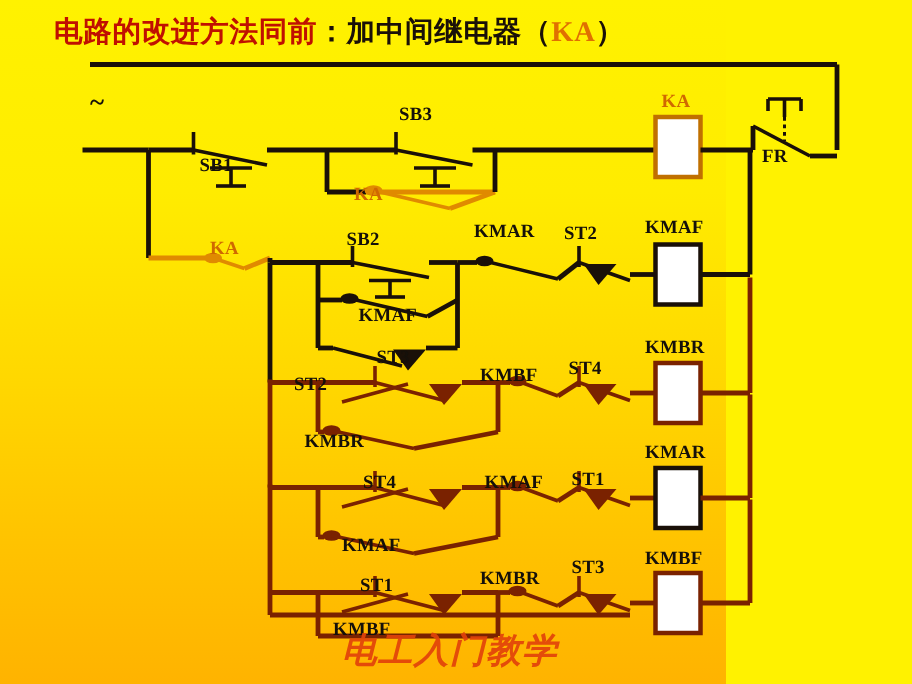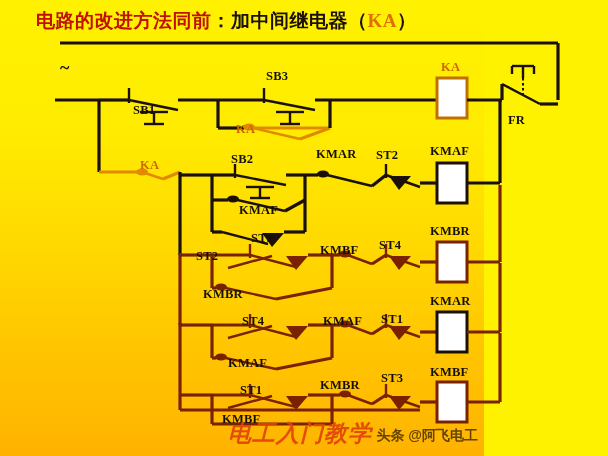--- a/index.html
+++ b/index.html
@@ -303,21 +303,21 @@
       </g>
     </g>
   </svg>
 
   <div class="lbl" style="left:60px;top:58px;font-size:18px;">~</div>
 
   <div class="lbl" style="left:133px;top:68px;margin-top:35px;">SB1</div>
   <div class="lbl" style="left:230px;top:69px;margin-left:36px;">SB3</div>
   <div class="lbl org" style="left:236px;top:122px;">KA</div>
   <div class="lbl org" style="left:441px;top:60px;">KA</div>
-  <div class="lbl" style="left:508px;top:113px;">FR</div>
+  <div class="lbl" style="left:508px;top:97px;">FR</div>
 
   <div class="lbl org" style="left:140px;top:158px;">KA</div>
   <div class="lbl" style="left:231px;top:152px;">SB2</div>
   <div class="lbl" style="left:239px;top:203px;">KMAF</div>
   <div class="lbl" style="left:251px;top:231px;">ST3</div>
   <div class="lbl" style="left:316px;top:147px;">KMAR</div>
   <div class="lbl" style="left:376px;top:148px;">ST2</div>
   <div class="lbl" style="left:430px;top:144px;">KMAF</div>
 
   <div class="lbl" style="left:196px;top:249px;">ST2</div>
@@ -332,15 +332,14 @@
   <div class="lbl" style="left:381px;top:312px;">ST1</div>
   <div class="lbl" style="left:430px;top:294px;">KMAR</div>
 
   <div class="lbl" style="left:240px;top:383px;">ST1</div>
   <div class="lbl" style="left:222px;top:412px;">KMBF</div>
   <div class="lbl" style="left:320px;top:378px;">KMBR</div>
   <div class="lbl" style="left:381px;top:371px;">ST3</div>
   <div class="lbl" style="left:430px;top:365px;">KMBF</div>
 
   <div class="wm-cn">电工入门教学</div>
-  <div class="wm-tt">头条 @阿飞电工</div>
 
 </div>
 
 </body></html>

